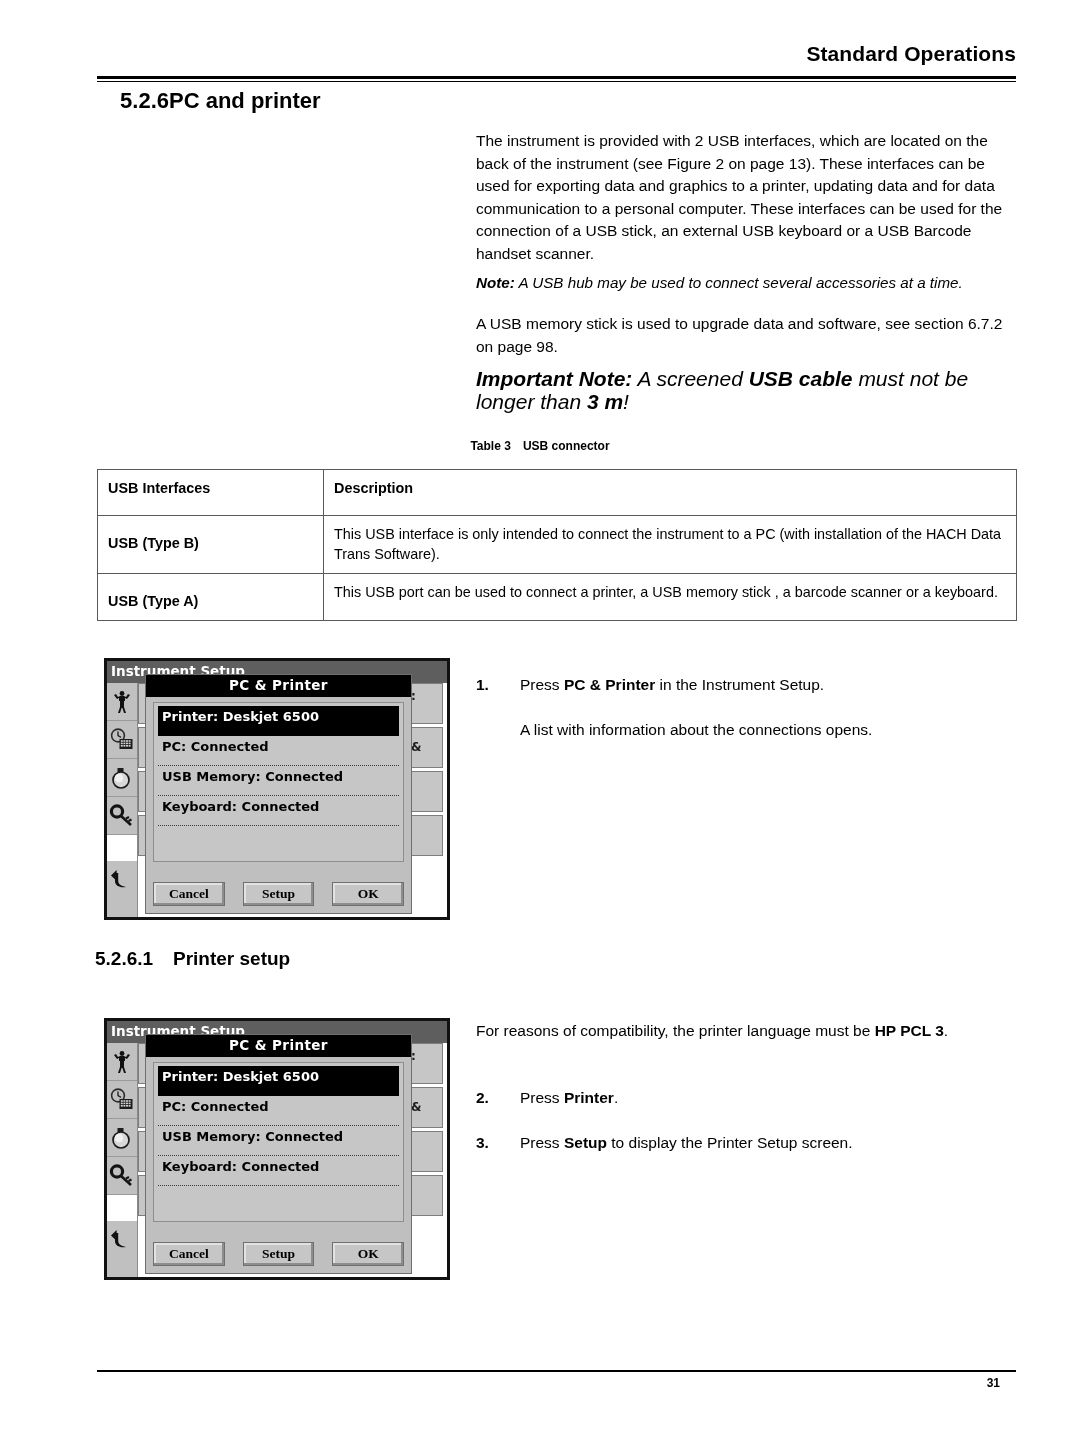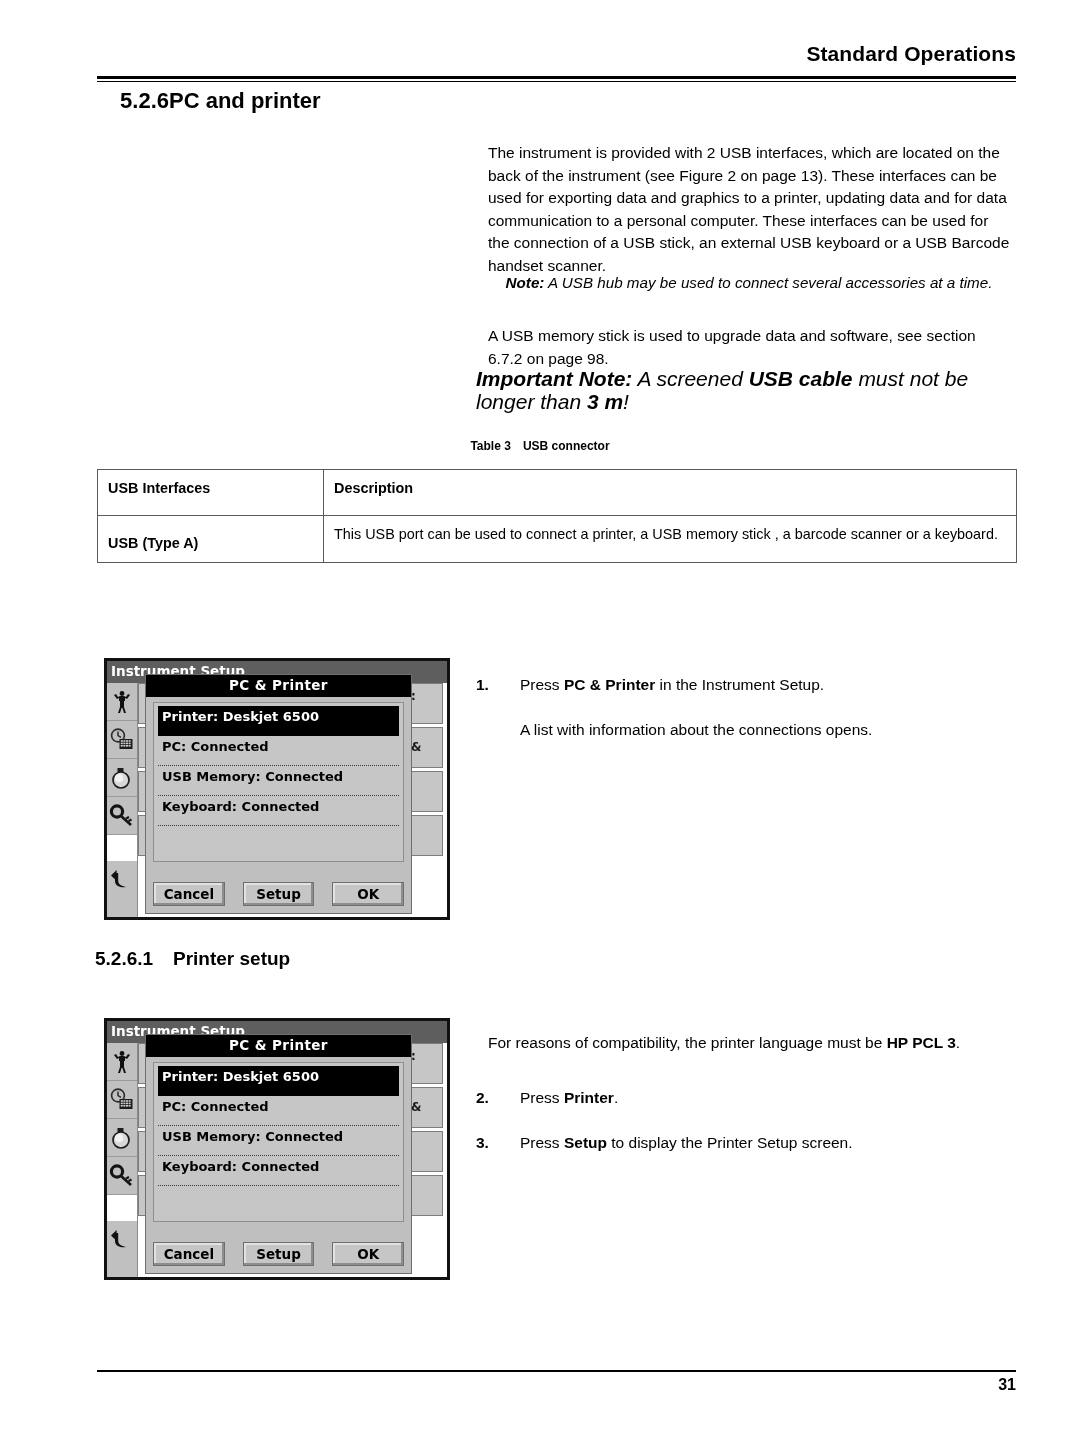--- a/index.html
+++ b/index.html
@@ -68,21 +68,21 @@
   }
   .sec-h2 .num { display: inline-block; width: 78px; }
 
   
   .col {
     position: absolute;
     left: 476px;
     width: 546px;
   }
   p.body {
-    margin: 12px;
+    margin: 0;
     font-size: 15.5px;
     line-height: 22.6px;
   }
   p.note {
     margin: 0;
     font-size: 15.2px;
     font-style: italic;
     line-height: 22px;
   }
   p.note b { font-style: italic; font-weight: bold; }
@@ -277,20 +277,21 @@
   }
   .dlg-item.empty { border-bottom: none; }
   .dlg-btns {
     position: absolute;
     left: 7px;
     right: 7px;
     bottom: 7px;
     height: 24px;
     display: flex;
     gap: 18px;
+    font-family: Liberation Serif, serif;
   }
   .dlg-btn {
     flex: 1;
     background: #c6c6c6;
     border: 1px solid #6f6f6f;
     box-shadow: inset -2px -2px 0 #8d8d8d, inset 2px 2px 0 #e2e2e2;
     font-size: 13.5px;
     font-weight: bold;
     color: #000;
     display: flex;
@@ -302,63 +303,67 @@
   
   .ftr-rule {
     position: absolute;
     left: 97px;
     right: 64px;
     top: 1370px;
     border-top: 2px solid #000;
   }
   .ftr-num {
     position: absolute;
-    right: 64px;
+    right: 80px;
     top: 1376px;
-    font-size: 16px;
+    font-size: 12px;
     font-weight: bold;
   }
 </style>
 </head>
 <body>
 
 <div class="page">
 
   <div class="hdr-title">Standard Operations</div>
   <div class="hdr-rule"></div>
 
   <div class="sec-h1">
     <span class="num">5.2.6</span><span>PC and printer</span>
   </div>
 
   <div class="col" style="top:130px;">
     <p class="body">The instrument is provided with 2 USB interfaces, which are located on the back of the instrument (see Figure 2 on page 13). These interfaces can be used for exporting data and graphics to a printer, updating data and for data communication to a personal computer. These interfaces can be used for the connection of a USB stick, an external USB keyboard or a USB Barcode handset scanner.</p>
   </div>
 
-  <div class="col" style="top:272px;text-align:center;">
+  <div class="col" style="top:272px;">
     <p class="note"><b>Note:</b><span> A USB hub may be used to connect several accessories at a time.</span></p>
   </div>
 
   <div class="col" style="top:313px;">
     <p class="body">A USB memory stick is used to upgrade data and software, see section 6.7.2 on page 98.</p>
   </div>
 
   <div class="col" style="top:368px;">
     <p class="imp"><span>Important Note:</span><span class="reg"> A screened </span><span>USB cable</span><span class="reg"> must not be longer than </span><span>3 m</span><span class="reg">!</span></p>
   </div>
 
   <div class="tbl-caption">
     <span>Table 3</span><span class="gap"></span><span>USB connector</span>
   </div>
 
   <table class="usb">
     <tbody>
         <tr class="hdr">
       <td class="c1">USB Interfaces</td>
       <td class="c2">Description</td>
+    </tr>
+    <tr>
+      <td class="c1 vmid">USB (Type B)</td>
+      <td class="c2">This USB interface is only intended to connect the instrument to a PC (with installation of the HACH Data Trans Software).</td>
     </tr>
     <tr>
       <td class="c1 vmid">USB (Type A)</td>
       <td class="c2">This USB port can be used to connect a printer, a USB memory stick , a barcode scanner or a keyboard.</td>
     </tr>
   </tbody>
     </table>
 
   <div class="shot" style="left:104px; top:658px;">
     <div class="shot-inner">

